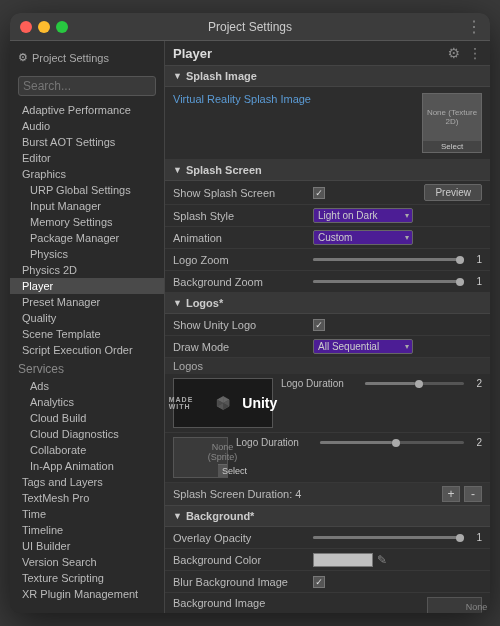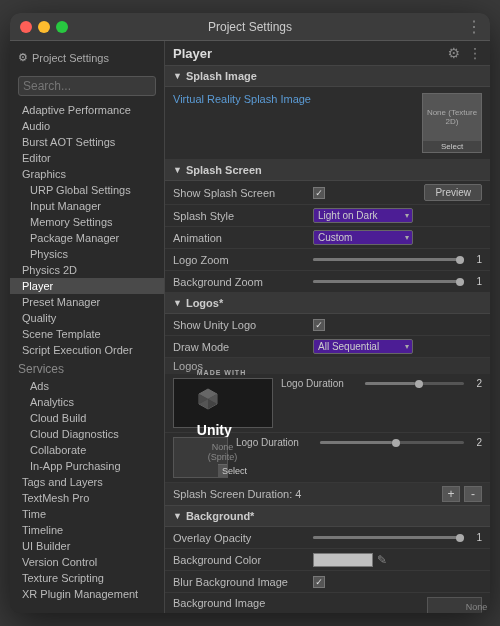--- a/index.html
+++ b/index.html
@@ -261,25 +261,25 @@
       height: 50px;
       background: #1a1a1a;
       display: flex;
       align-items: center;
       justify-content: center;
       border: 1px solid #555;
       flex-shrink: 0;
     }
     .logo-text {
       display: flex;
+      align-items: center;
       color: white;
       font-size: 14px;
       font-weight: bold;
       gap: 12px;
-      flex-direction: column;
     }
     .none-sprite {
       width: 55px;
       background: #3a3a3a;
       border: 1px solid #555;
       display: flex;
       flex-direction: column;
       align-items: center;
       flex-shrink: 0;
       padding-left: 44px;
@@ -434,27 +434,27 @@
       <div class="sidebar-item"><span>Preset Manager</span></div>
       <div class="sidebar-item"><span>Quality</span></div>
       <div class="sidebar-item"><span>Scene Template</span></div>
       <div class="sidebar-item"><span>Script Execution Order</span></div>
       <div class="sidebar-section"><span>Services</span></div>
       <div class="sidebar-item child"><span>Ads</span></div>
       <div class="sidebar-item child"><span>Analytics</span></div>
       <div class="sidebar-item child"><span>Cloud Build</span></div>
       <div class="sidebar-item child"><span>Cloud Diagnostics</span></div>
       <div class="sidebar-item child"><span>Collaborate</span></div>
-      <div class="sidebar-item child"><span>In-App Purchasing</span></div>
+      <div class="sidebar-item child"><span>In-App Animation</span></div>
       <div class="sidebar-item"><span>Tags and Layers</span></div>
       <div class="sidebar-item"><span>TextMesh Pro</span></div>
       <div class="sidebar-item"><span>Time</span></div>
       <div class="sidebar-item"><span>Timeline</span></div>
       <div class="sidebar-item"><span>UI Builder</span></div>
-      <div class="sidebar-item"><span>Version Control</span></div>
+      <div class="sidebar-item"><span>Version Search</span></div>
       <div class="sidebar-item"><span>Texture Scripting</span></div>
       <div class="sidebar-item"><span>XR Plugin Management</span></div>
     </div>
 
     <div class="right-panel">
       <div class="panel-header">
         <span class="panel-title">Player</span>
         <div class="panel-header-icons">
           <span>⚙</span>
           <span>⋮</span>

